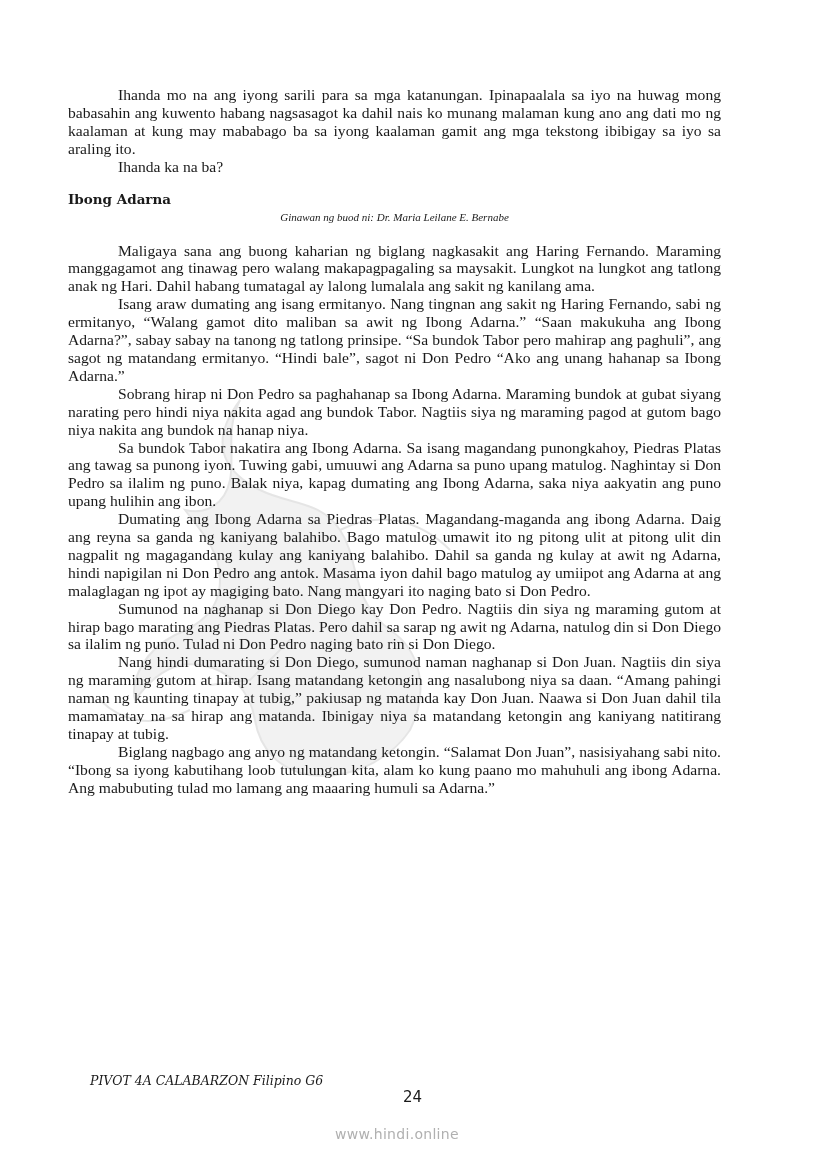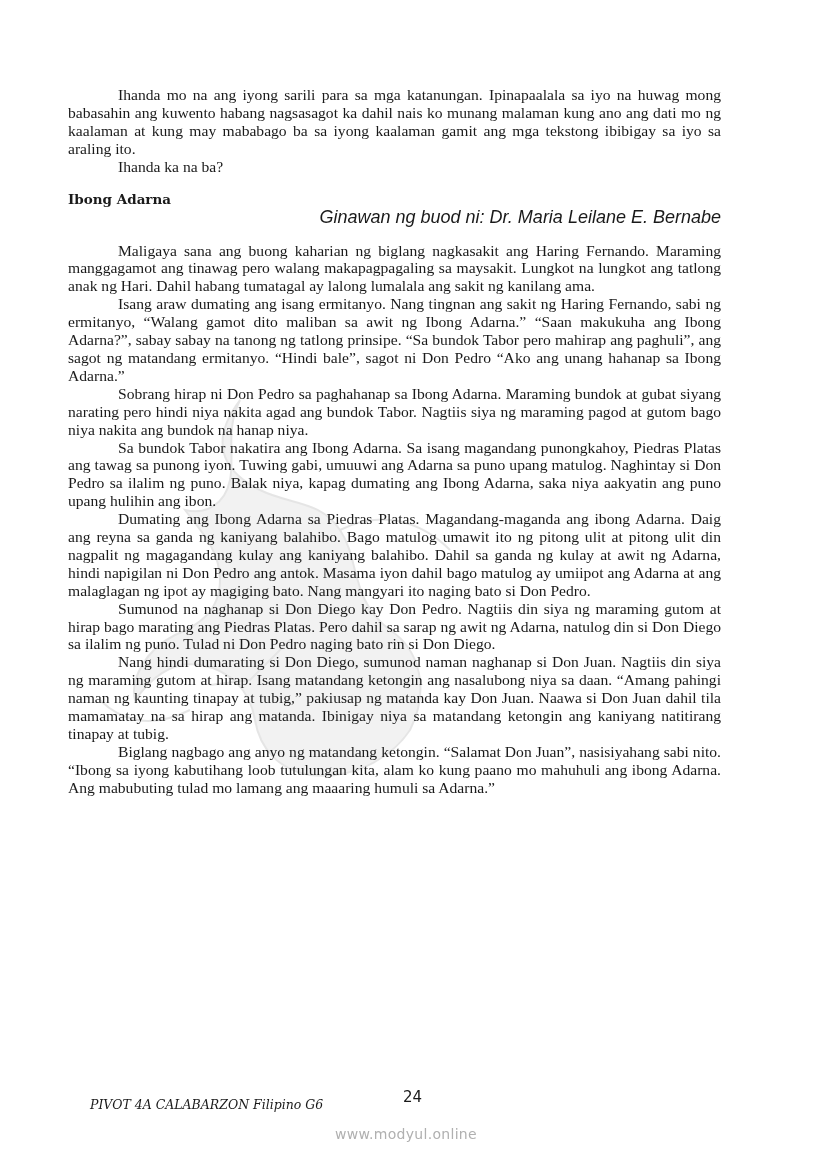--- a/index.html
+++ b/index.html
@@ -5,22 +5,22 @@
   html, body { margin: 0; padding: 0; background: #ffffff; }
   body { width: 826px; height: 1169px; position: relative; overflow: hidden;
          font-family: "DejaVu Serif", "Liberation Serif", serif; color: #1a1a1a; }
   .page { position: absolute; left: 0; top: 0; width: 706px; height: 1169px; }
   .watermark { position: absolute; left: 90px; top: 380px; width: 420px; height: 420px; opacity: 0.22; pointer-events: none; }
   .content { position: absolute; left: 68px; top: 86px; width: 653px;
              font-family: "Liberation Serif", "DejaVu Serif", serif; font-size: 15.6px; line-height: 17.9px; }
   .content p { margin: 0; text-align: justify; text-indent: 50px; }
   .content p.gap { margin-top: 0; }
   .title { text-align: left; font-family: "DejaVu Serif", serif; font-weight: bold; font-size: 13.5px; margin-top: 14px; line-height: 18px; }
-  .byline { text-align: right; font-family: Liberation Sans, sans-serif; font-style: italic; font-size: 18px; line-height: 18px; margin-bottom: 16px; }
-  .footer-left { position: absolute; left: 90px; top: 1073px; font-family: "DejaVu Serif", serif; font-style: italic; font-size: 12.5px; margin-top: 24px; }
+  .byline { text-align: center; font-family: Liberation Serif, serif; font-style: italic; font-size: 11px; line-height: 18px; margin-bottom: 16px; }
+  .footer-left { position: absolute; left: 90px; top: 1073px; font-family: "DejaVu Serif", serif; font-style: italic; font-size: 12.5px; }
   .footer-page { position: absolute; left: 403px; top: 1072px; font-family: "DejaVu Sans", sans-serif; font-size: 15px; margin-top: 16px; }
   .site { position: absolute; left: 335px; top: 1126px; font-family: "DejaVu Sans", sans-serif; font-size: 14px; color: #b0b0b0; letter-spacing: 0.3px; }
 </style>
 </head>
 <body>
 
 <div class="page">
 
   <svg class="watermark" viewBox="0 0 420 420">
     <g fill="#8c8c8c" stroke="#8c8c8c" stroke-width="2">
@@ -43,14 +43,14 @@
     <p>Sobrang hirap ni Don Pedro sa paghahanap sa Ibong Adarna.  Maraming bundok at gubat siyang narating pero hindi niya nakita agad ang bundok Tabor. Nagtiis siya ng maraming pagod at gutom bago niya nakita ang bundok na hanap niya.</p>
     <p>Sa bundok Tabor nakatira ang Ibong Adarna.  Sa isang magandang punongkahoy,  Piedras Platas ang tawag sa punong iyon.  Tuwing gabi, umuuwi ang Adarna sa puno upang matulog.  Naghintay si Don Pedro sa ilalim ng puno.  Balak niya, kapag dumating ang Ibong Adarna, saka niya aakyatin ang puno upang hulihin ang ibon.</p>
     <p>Dumating ang Ibong Adarna sa Piedras Platas.  Magandang-maganda ang ibong Adarna.  Daig ang reyna sa ganda ng kaniyang balahibo.  Bago matulog umawit ito ng pitong ulit at pitong ulit din nagpalit ng magagandang kulay ang kaniyang balahibo. Dahil sa ganda ng kulay at awit ng Adarna, hindi napigilan ni Don Pedro ang antok. Masama iyon dahil bago matulog ay umiipot ang Adarna at ang malaglagan ng ipot ay magiging bato.  Nang mangyari ito naging bato si Don Pedro.</p>
     <p class="gap">Sumunod na naghanap si Don Diego kay  Don Pedro.  Nagtiis din siya ng maraming gutom at hirap bago marating ang Piedras Platas.  Pero dahil sa sarap ng awit ng Adarna, natulog din si Don Diego sa ilalim ng puno.  Tulad ni Don Pedro naging bato rin si Don Diego.</p>
     <p class="gap">Nang hindi dumarating si Don Diego, sumunod naman naghanap si Don Juan. Nagtiis din siya ng maraming gutom at hirap.  Isang matandang ketongin ang nasalubong niya sa daan.  “Amang pahingi naman ng kaunting tinapay at tubig,” pakiusap ng matanda kay Don Juan.  Naawa si Don Juan dahil tila mamamatay na sa hirap ang matanda.  Ibinigay niya sa matandang ketongin ang kaniyang natitirang tinapay at tubig.</p>
     <p class="gap">Biglang nagbago ang anyo ng matandang ketongin.  “Salamat Don Juan”, nasisiyahang sabi nito.  “Ibong sa iyong kabutihang loob tutulungan kita, alam ko kung paano mo mahuhuli ang ibong Adarna.  Ang mabubuting tulad mo lamang ang maaaring humuli sa Adarna.”</p>
   </div>
 
   <div class="footer-left">PIVOT 4A CALABARZON Filipino G6</div>
   <div class="footer-page">24</div>
-  <div class="site">www.modyul.online</div>
+  <div class="site">www.hindi.online</div>
 </div>
 
 </body></html>

